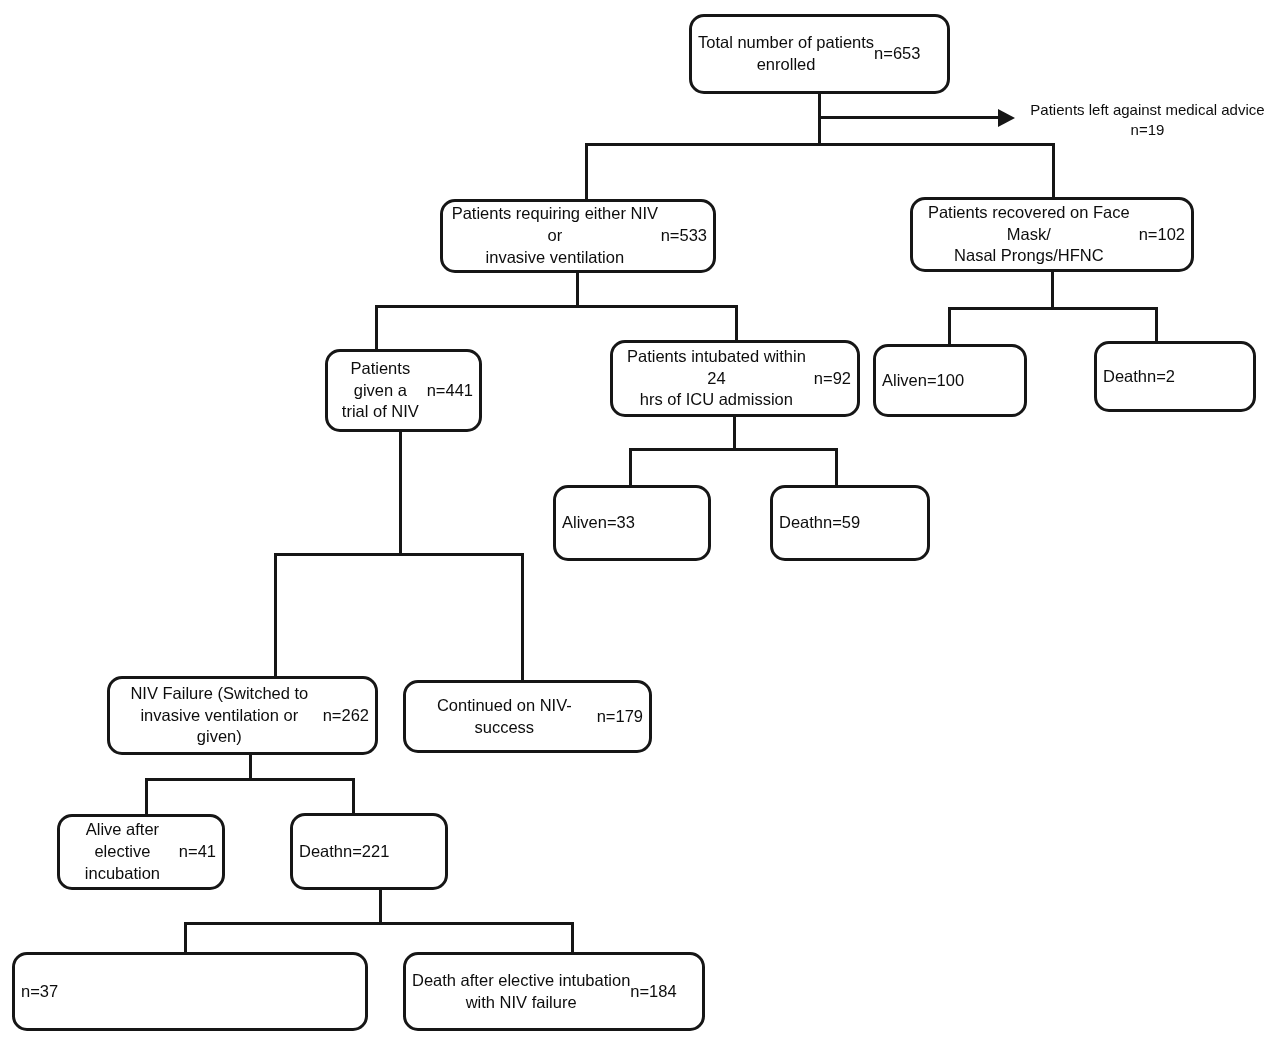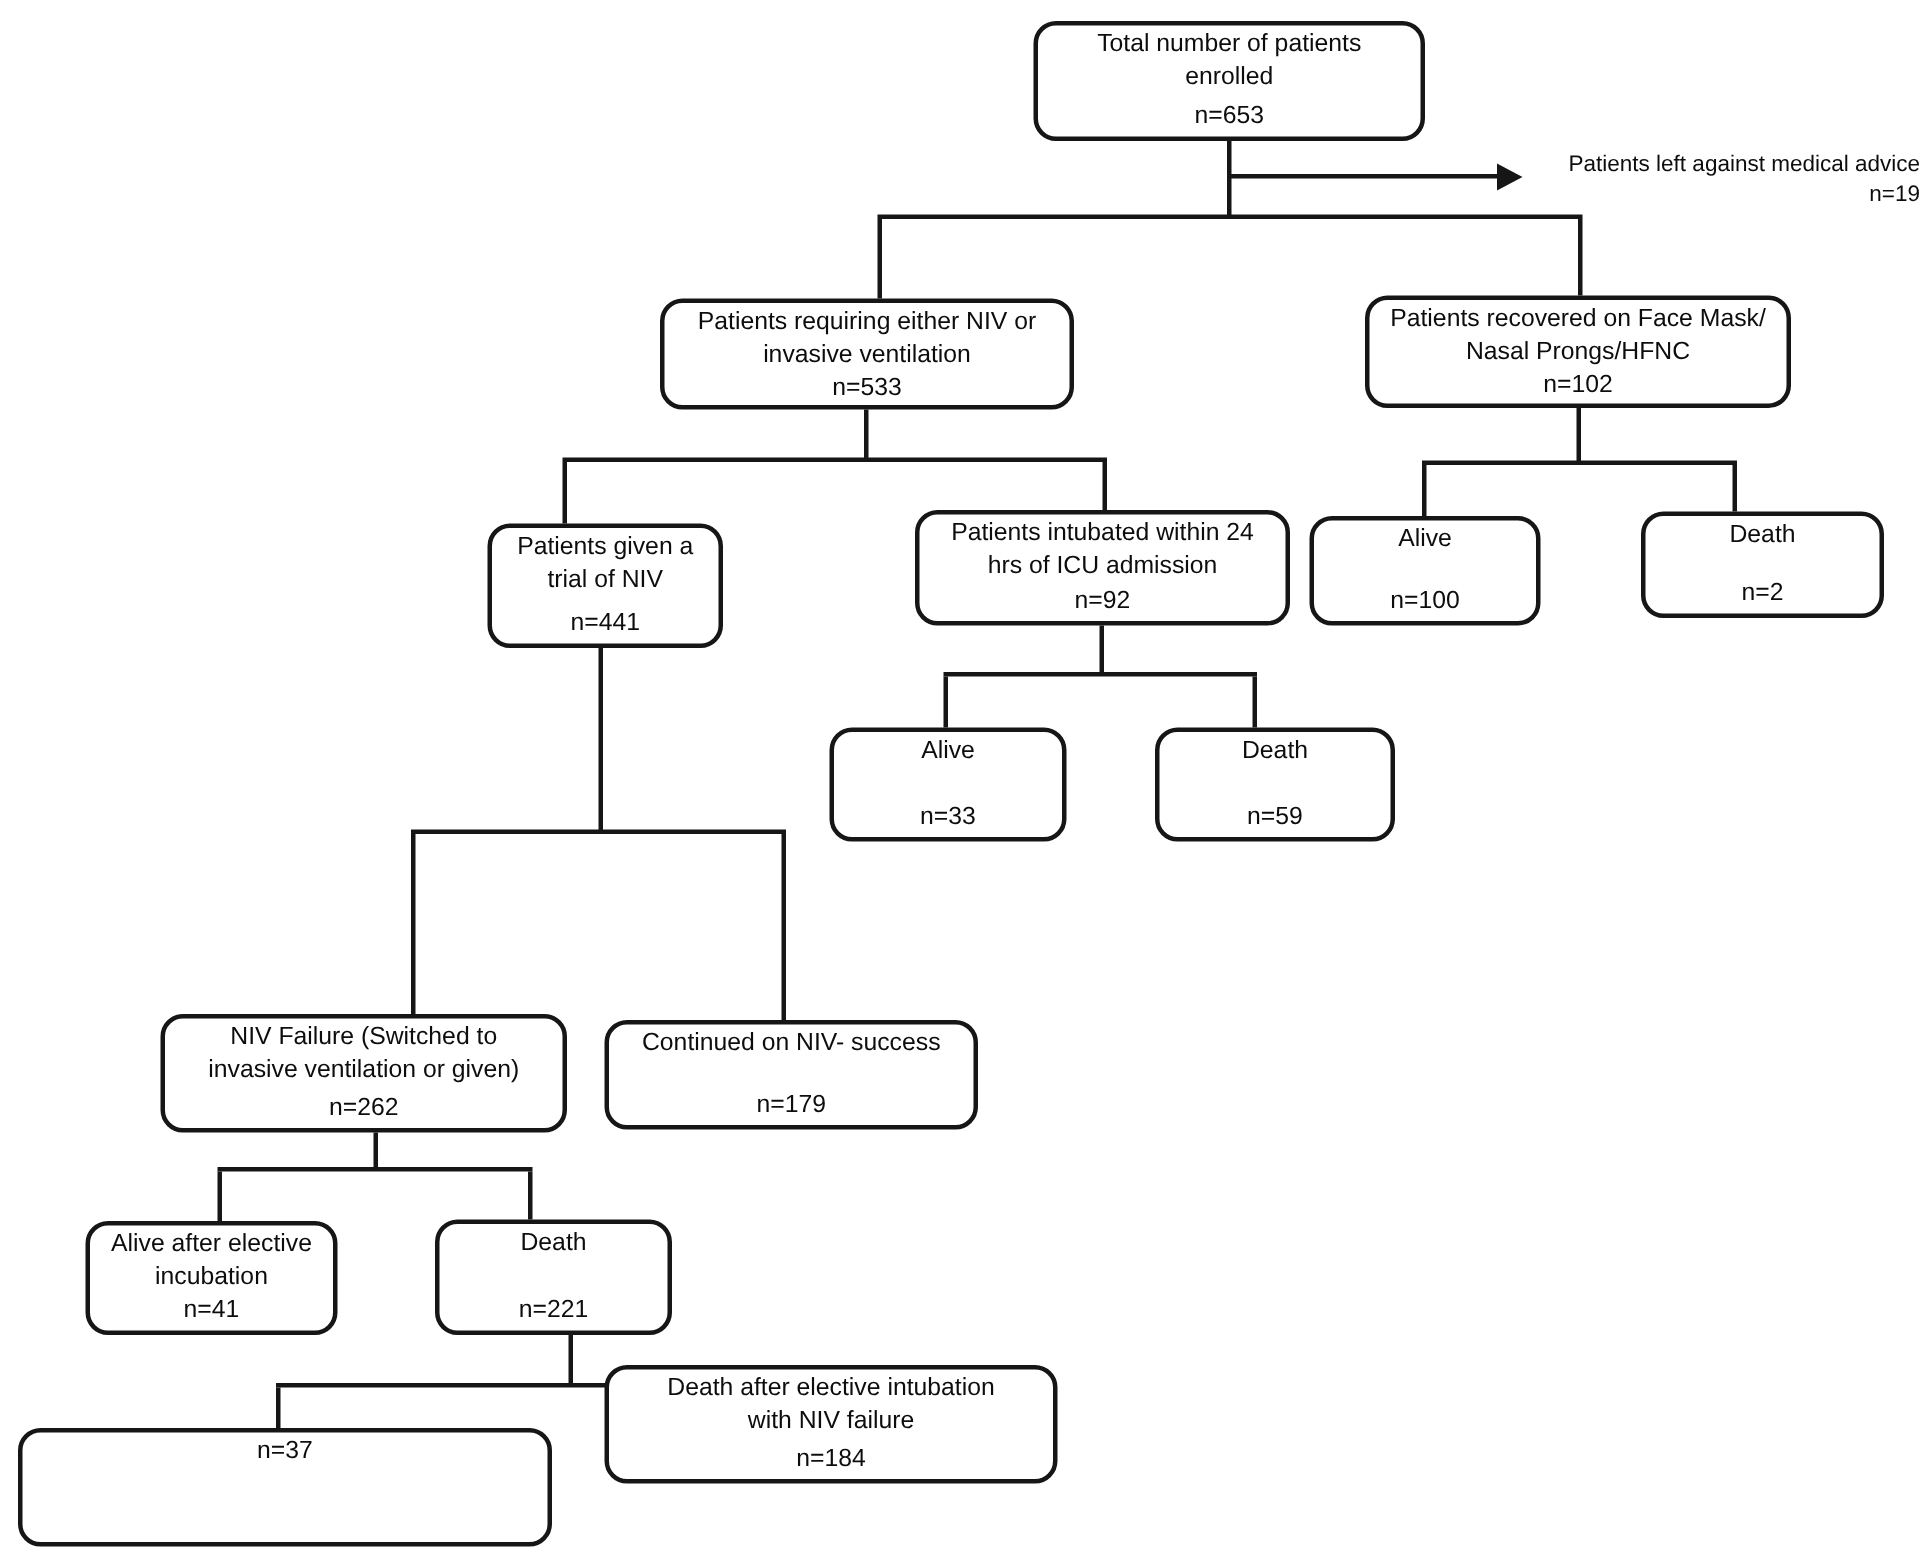--- a/index.html
+++ b/index.html
@@ -3,27 +3,27 @@
 <meta charset="utf-8">
 <style>
   html,body{margin:0;padding:0;background:#ffffff;}
   .canvas{
     position:relative;width:1280px;height:1043px;background:#ffffff;
     font-family:"Liberation Sans", sans-serif;color:#0d0d0d;overflow:hidden;
   }
   .node{
     position:absolute;box-sizing:border-box;
     border:3px solid #161616;border-radius:15px;background:#ffffff;
-    display:flex;flex-direction:column;align-items:center;justify-content:space-between;
+    display:flex;flex-direction:row;align-items:center;justify-content:flex-start;
     text-align:center;font-size:16.5px;line-height:1.32;padding:2px 6px;
   }
   .t{white-space:pre-line;}
   .hline,.vline{position:absolute;background:#161616;}
   .note{
-    position:absolute;text-align:right;font-size:15px;line-height:1.3;
+    position:absolute;text-align:center;font-size:15px;line-height:1.3;
   }
   .arrowhead{
     position:absolute;width:0;height:0;
     border-top:9px solid transparent;border-bottom:9px solid transparent;
     border-left:17px solid #161616;
   }
 </style>
 </head>
 <body>
 
@@ -142,19 +142,19 @@
 
   <div class="node" style="left:290px;top:813px;width:158px;height:77px">
     <span class="t">Death</span>
     <span class="t">n=221</span>
   </div>
 
   <div class="node" style="left:12px;top:952px;width:356px;height:79px">
     <span class="t">n=37</span>
   </div>
 
-  <div class="node" style="left:403px;top:910px;width:302px;height:79px">
+  <div class="node" style="left:403px;top:952px;width:302px;height:79px">
     <span class="t">Death after elective intubation
 with NIV failure</span>
     <span class="t">n=184</span>
   </div>
 
 </div>
 
 </body></html>

